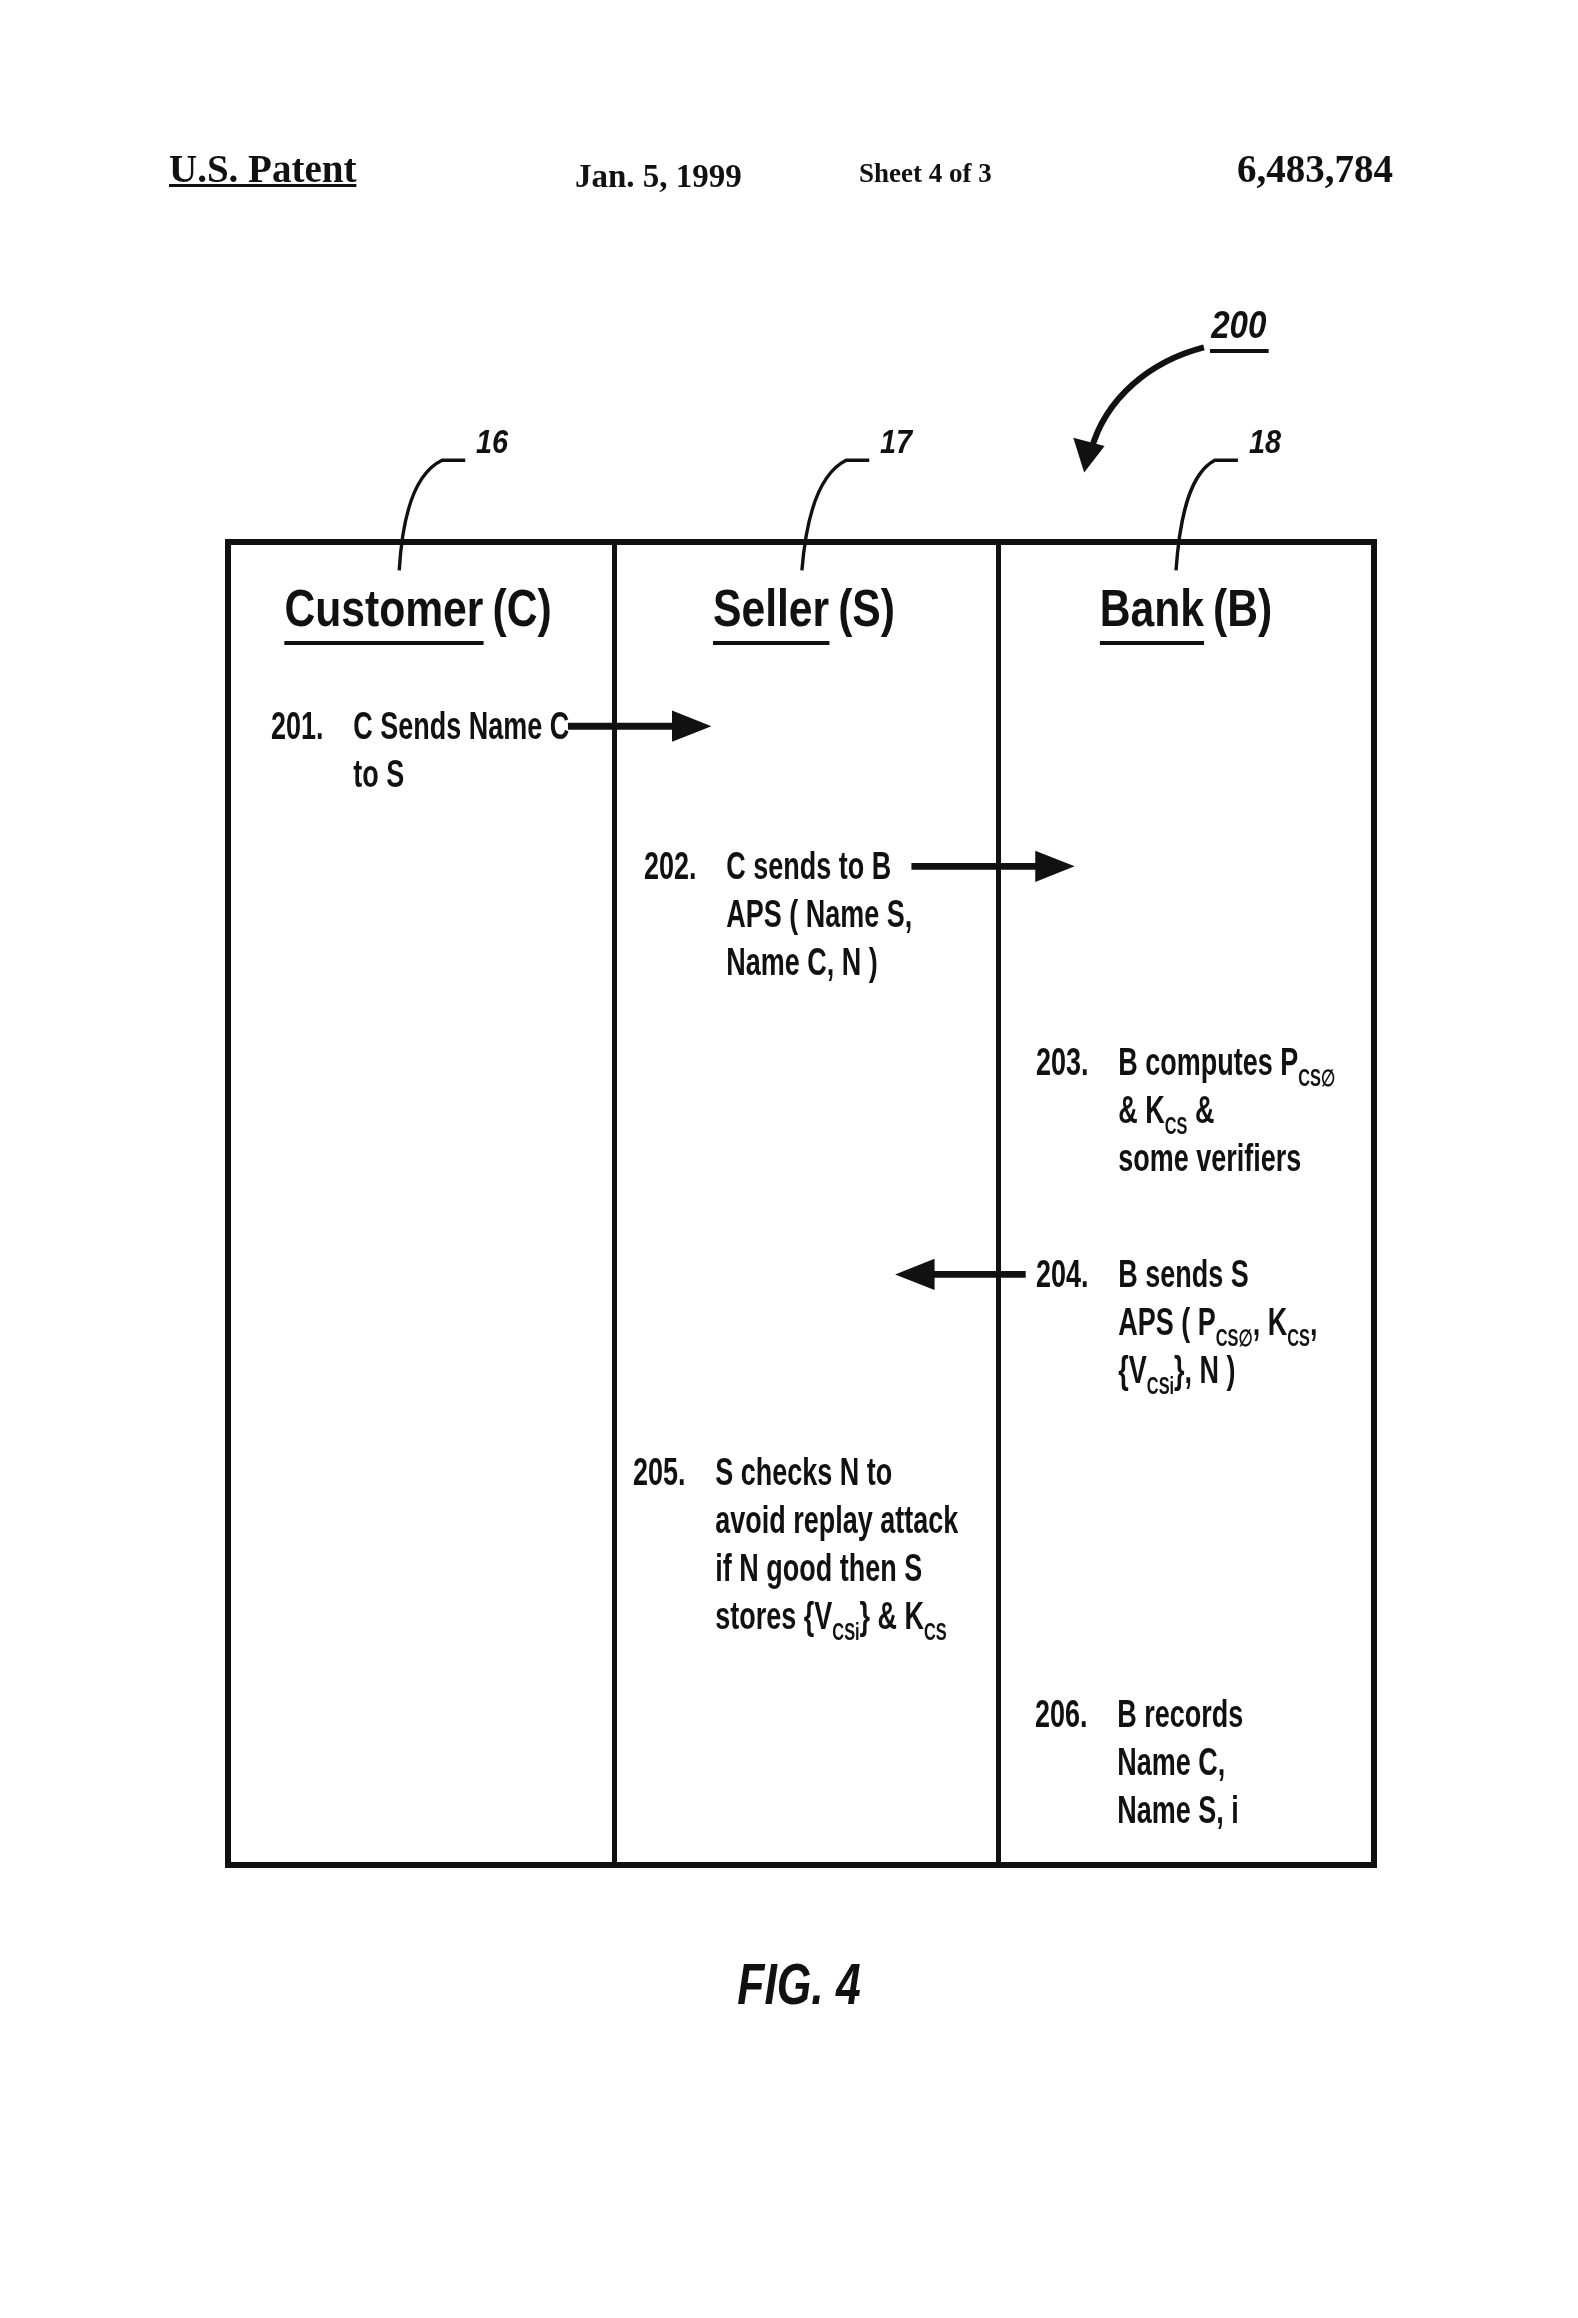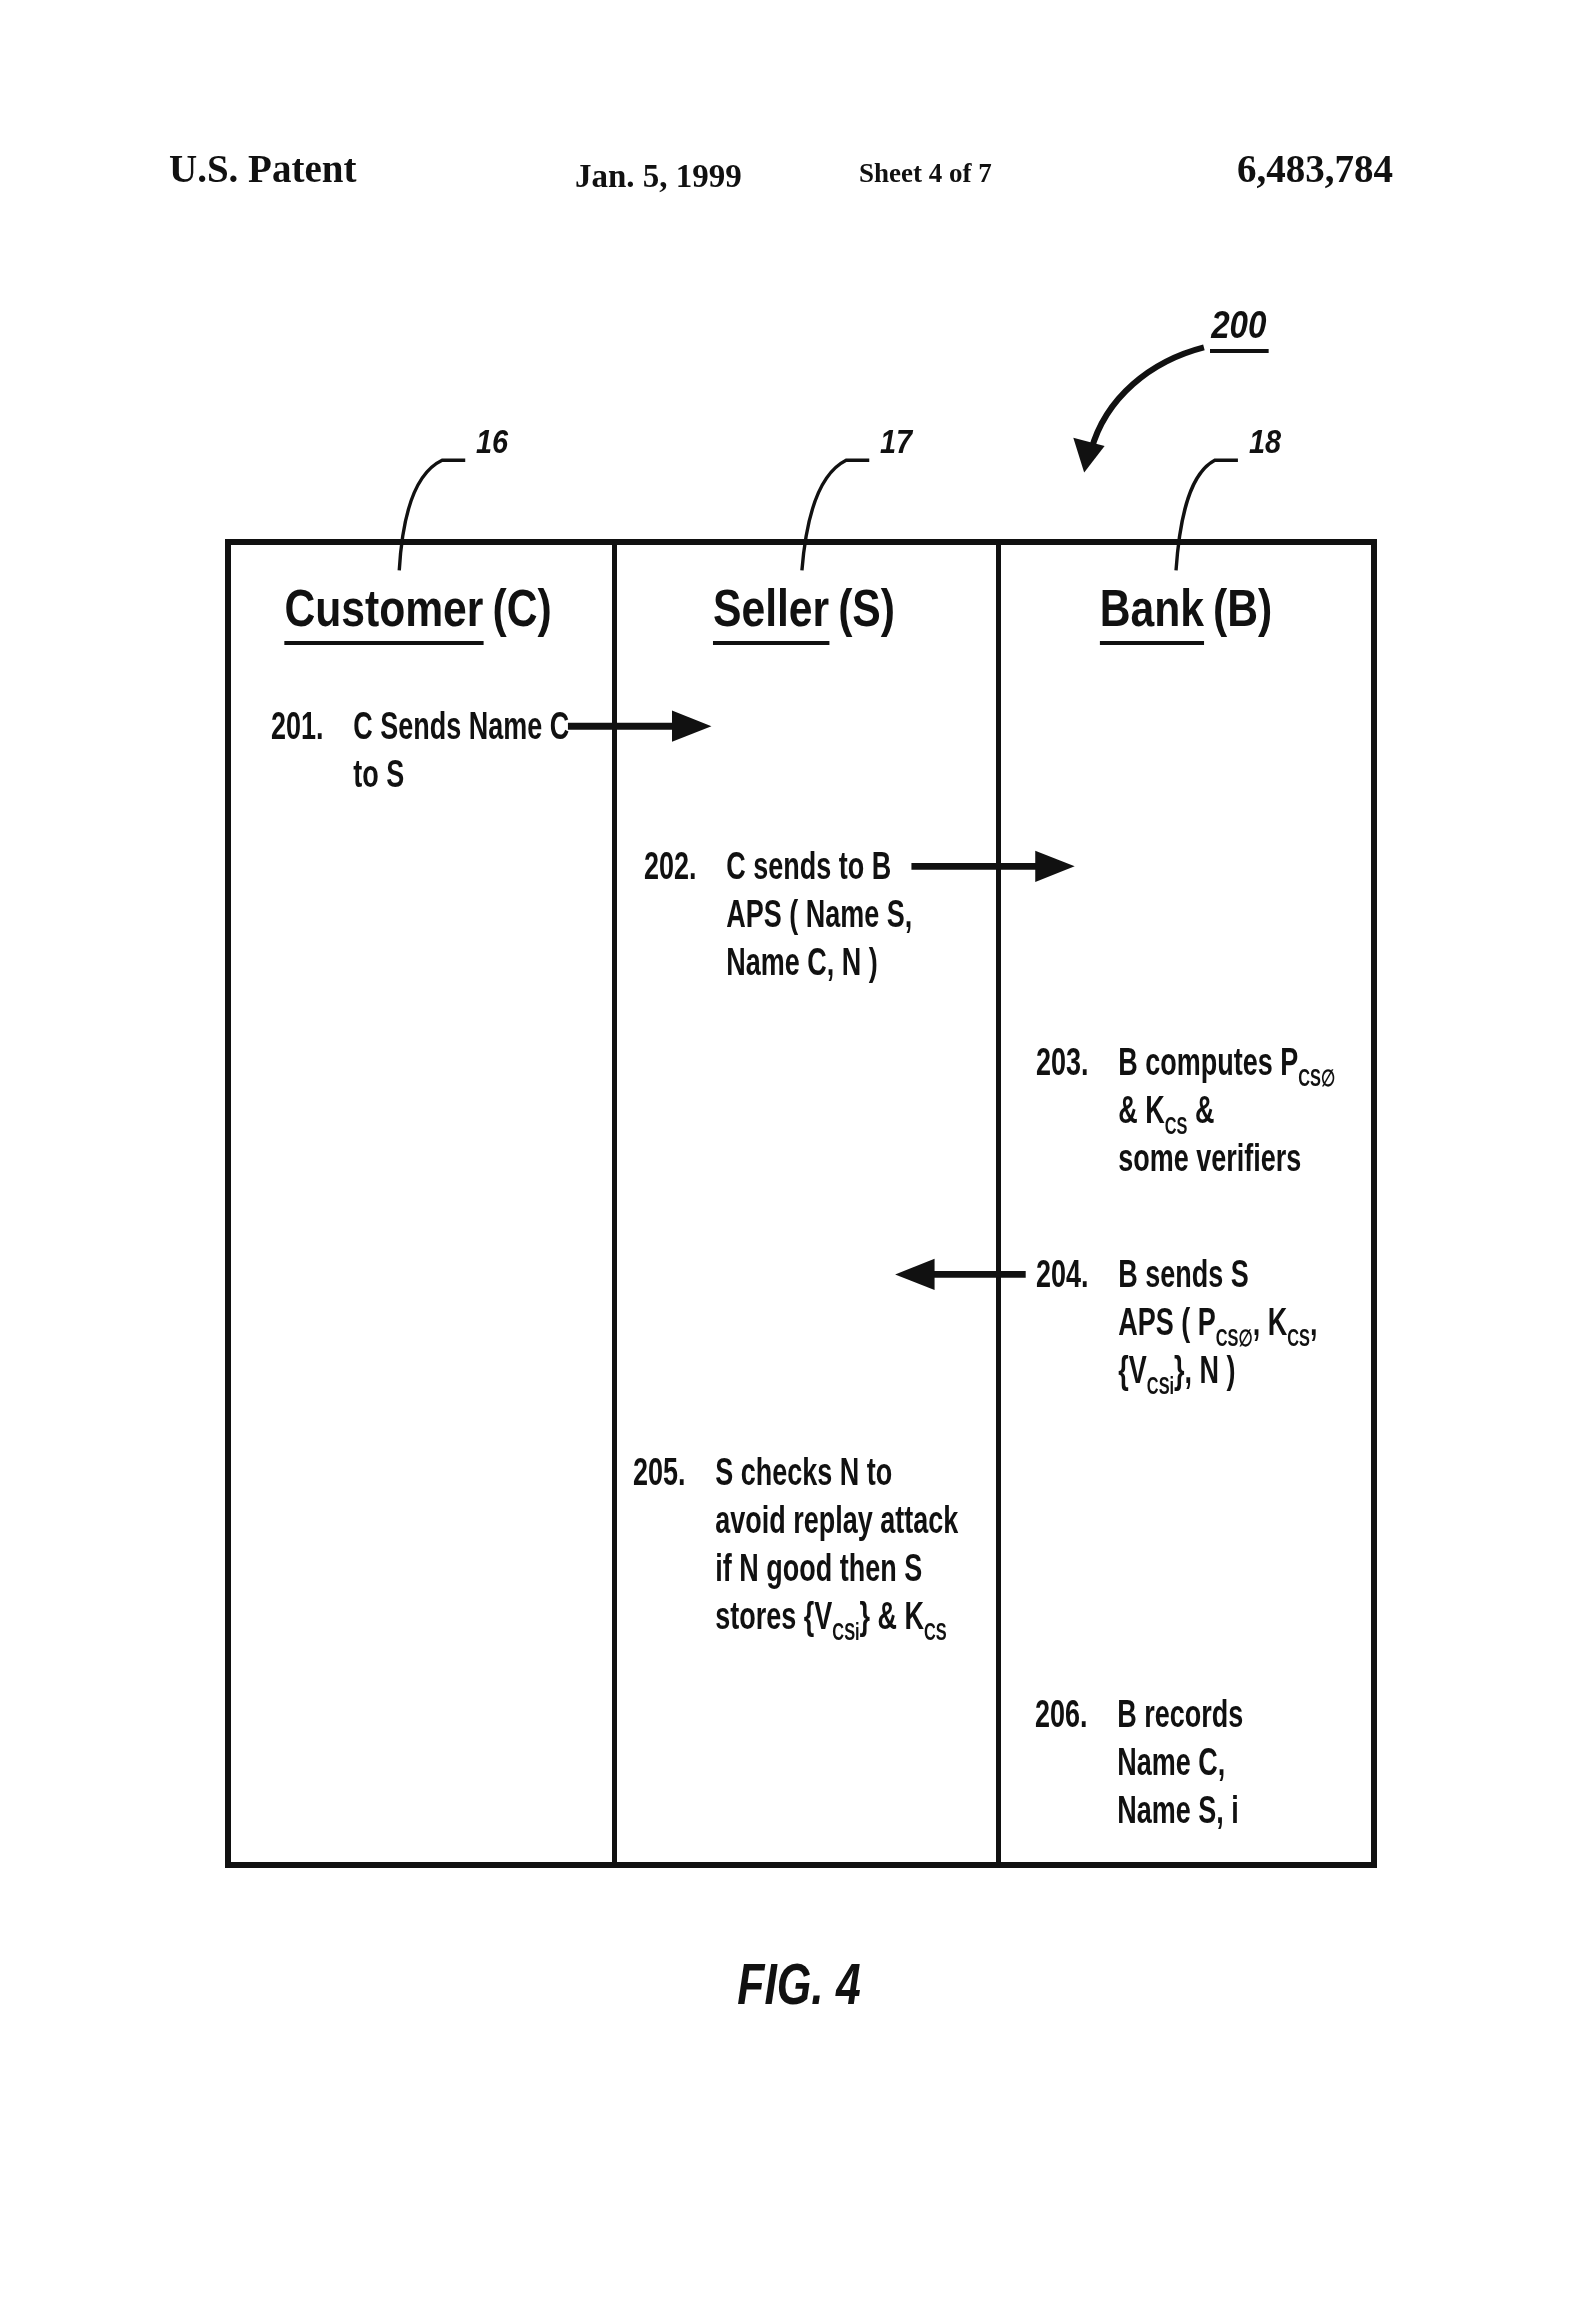--- a/index.html
+++ b/index.html
@@ -3,21 +3,21 @@
 <meta charset="utf-8">
 <style>
   html,body{margin:0;padding:0;background:#e8e8e8;}
   .page{
     position:relative;width:1578px;height:2319px;background:#ffffff;
     color:#111;font-family:"Liberation Sans",sans-serif;overflow:hidden;
     margin:0 auto;
   }
   
   .ph{position:absolute;font-family:"Liberation Serif",serif;font-weight:700;white-space:nowrap;}
-  .ph-title{left:169px;top:146px;font-size:39px;}
+  .ph-title{left:169px;top:146px;font-size:39px;text-decoration:underline;}
   .ph-date{left:575px;top:158px;font-size:33px;}
   .ph-sheet{left:859px;top:158px;font-size:27px;}
   .ph-number{left:1237px;top:146px;font-size:39px;}
   
   .ref{position:absolute;font-weight:700;font-style:italic;white-space:nowrap;
        transform:scaleX(.85);transform-origin:left top;}
   .ref-200{left:1210px;top:303px;font-size:39px;border-bottom:4.8px solid #111;padding:0 2.7px 2px 1.4px;}
   .ref-16{left:476px;top:422px;font-size:34px;}
   .ref-17{left:880px;top:422px;font-size:34px;}
   .ref-18{left:1249px;top:422px;font-size:34px;}
@@ -56,21 +56,21 @@
   .overlay .stroke{stroke:#111;fill:none;}
   .overlay .fill{fill:#111;stroke:none;}
 </style>
 </head>
 <body>
 
 <div class="page">
 
   <div class="ph ph-title">U.S. Patent</div>
   <div class="ph ph-date">Jan. 5, 1999</div>
-  <div class="ph ph-sheet">Sheet 4 of 7</div>
+  <div class="ph ph-sheet">Sheet 4 of 3</div>
   <div class="ph ph-number">6,483,784</div>
 
   <div class="ref ref-200">200</div>
   <div class="ref ref-16">16</div>
   <div class="ref ref-17">17</div>
   <div class="ref ref-18">18</div>
 
   <div class="seq-table">
     <div class="divider d1"></div>
     <div class="divider d2"></div>

